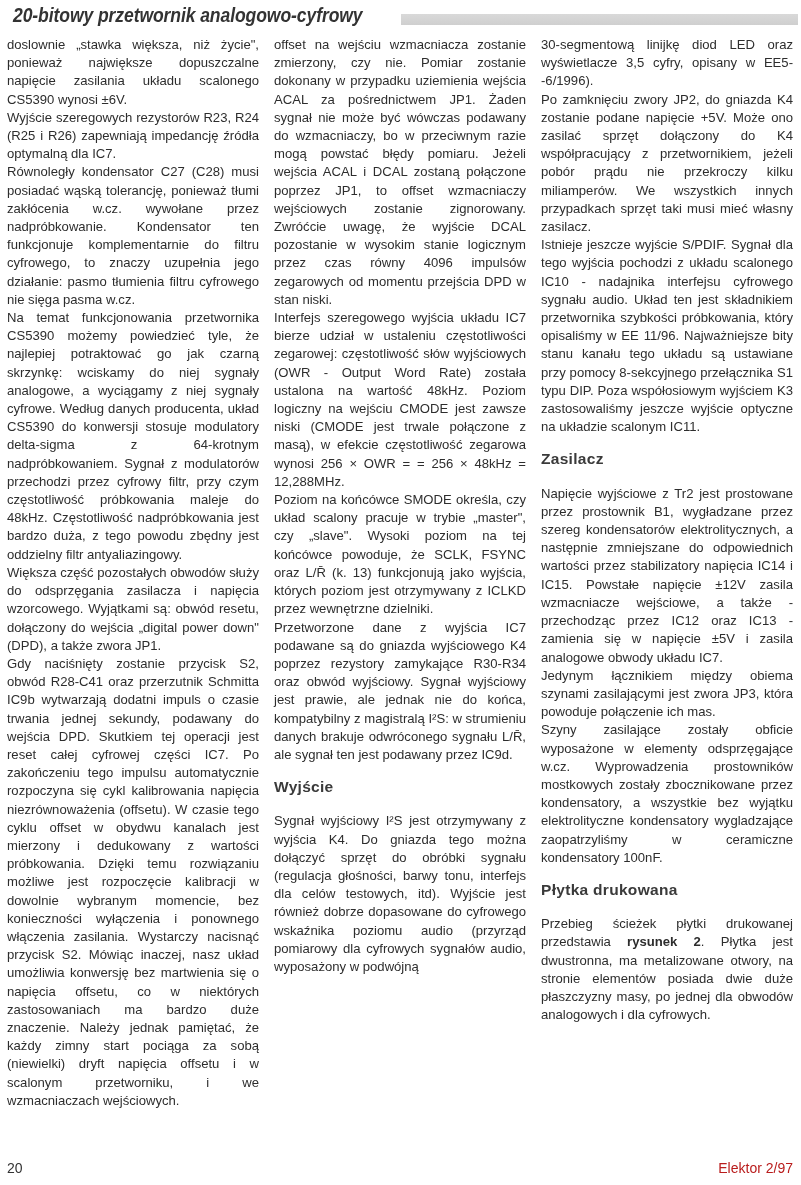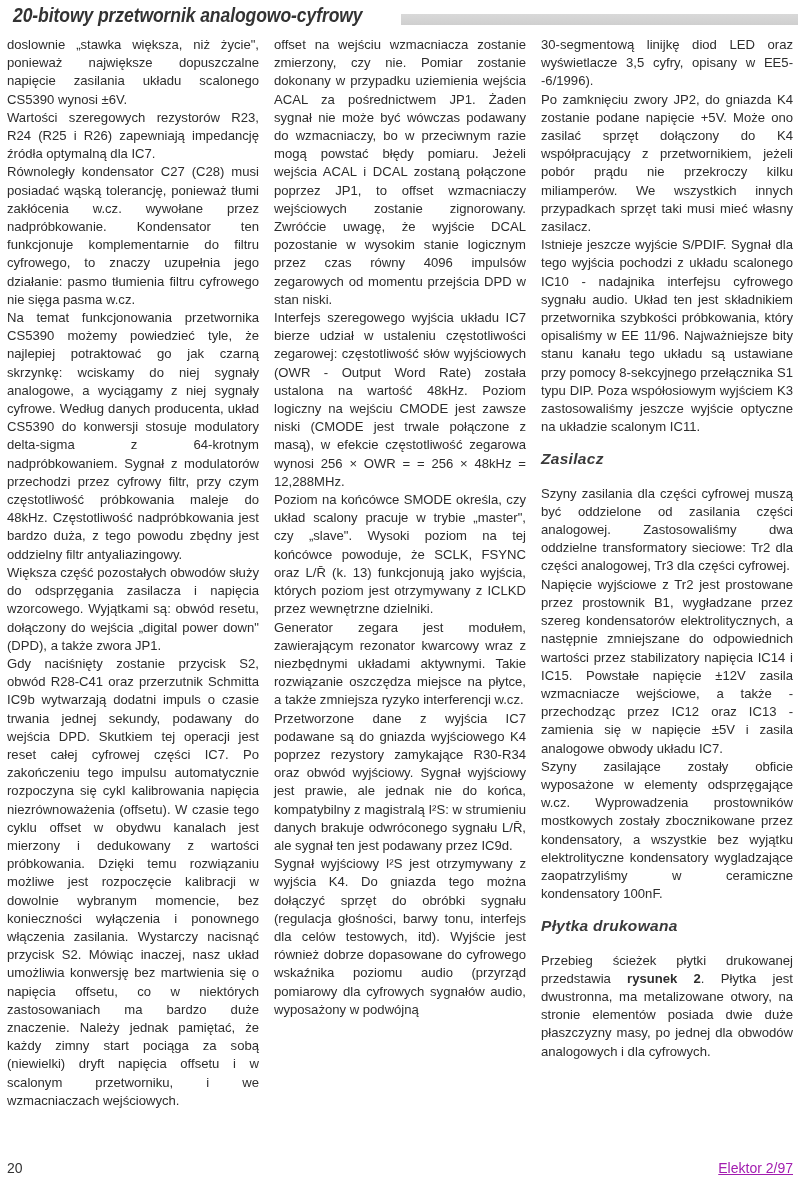--- a/index.html
+++ b/index.html
@@ -24,65 +24,65 @@
   .col {
     position: absolute; top: 36px; width: 252px;
     font-size: 13.1px; line-height: 18.2px; text-align: justify;
     color: #2d2d2d;
   }
   .col1 { left: 7px; }
   .col2 { left: 274px; }
   .col3 { left: 541px; }
   .para { margin: 0; hyphens: manual; }
   .sec-head {
-    font-style: italic; font-weight: bold; font-size: 15.5px;
+    font-weight: bold; font-size: 15.5px;
     color: #3a3a3a; margin: 14px 0 16px 0; letter-spacing: 0.3px;
   }
   .emph { font-weight: bold; }
   .footer-left {
     position: absolute; left: 7px; top: 1160px;
     font-size: 14px; color: #333;
   }
   .footer-right {
     position: absolute; right: 8px; top: 1160px;
-    font-size: 14px; color: #a21caf; text-decoration: underline;
+    font-size: 14px; color: #b91c1c;
   }
 </style>
 </head>
 <body>
 
 <div class="header">
   <div class="header-title">20-bitowy przetwornik analogowo-cyfrowy</div>
   <div class="header-bar"></div>
 </div>
 
 <div class="col col1">
   <p class="para">doslownie „stawka większa, niż życie", ponieważ największe dopuszczalne napięcie zasilania układu scalonego CS5390 wynosi ±6V.</p>
-  <p class="para">Wartości szeregowych rezystorów R23, R24 (R25 i R26) zapewniają impedancję źródła optymalną dla IC7.</p>
+  <p class="para">Wyjście szeregowych rezystorów R23, R24 (R25 i R26) zapewniają impedancję źródła optymalną dla IC7.</p>
   <p class="para">Równoległy kondensator C27 (C28) musi posiadać wąską tolerancję, ponieważ tłumi zakłócenia w.cz. wywołane przez nadpróbkowanie. Kondensator ten funkcjonuje komplementarnie do filtru cyfrowego, to znaczy uzupełnia jego działanie: pasmo tłumienia filtru cyfrowego nie sięga pasma w.cz.</p>
   <p class="para">Na temat funkcjonowania przetwornika CS5390 możemy powiedzieć tyle, że najlepiej potraktować go jak czarną skrzynkę: wciskamy do niej sygnały analogowe, a wyciągamy z niej sygnały cyfrowe. Według danych producenta, układ CS5390 do konwersji stosuje modulatory delta-sigma z 64-krotnym nadpróbkowaniem. Sygnał z modulatorów przechodzi przez cyfrowy filtr, przy czym częstotliwość próbkowania maleje do 48kHz. Częstotliwość nadpróbkowania jest bardzo duża, z tego powodu zbędny jest oddzielny filtr antyaliazingowy.</p>
   <p class="para">Większa część pozostałych obwodów służy do odsprzęgania zasilacza i napięcia wzorcowego. Wyjątkami są: obwód resetu, dołączony do wejścia „digital power down" (DPD), a także zwora JP1.</p>
   <p class="para">Gdy naciśnięty zostanie przycisk S2, obwód R28-C41 oraz przerzutnik Schmitta IC9b wytwarzają dodatni impuls o czasie trwania jednej sekundy, podawany do wejścia DPD. Skutkiem tej operacji jest reset całej cyfrowej części IC7. Po zakończeniu tego impulsu automatycznie rozpoczyna się cykl kalibrowania napięcia niezrównoważenia (offsetu). W czasie tego cyklu offset w obydwu kanalach jest mierzony i dedukowany z wartości próbkowania. Dzięki temu rozwiązaniu możliwe jest rozpoczęcie kalibracji w dowolnie wybranym momencie, bez konieczności wyłączenia i ponownego włączenia zasilania. Wystarczy nacisnąć przycisk S2. Mówiąc inaczej, nasz układ umożliwia konwersję bez martwienia się o napięcia offsetu, co w niektórych zastosowaniach ma bardzo duże znaczenie. Należy jednak pamiętać, że każdy zimny start pociąga za sobą (niewielki) dryft napięcia offsetu i w scalonym przetworniku, i we wzmacniaczach wejściowych.</p>
 </div>
 
 <div class="col col2">
   <p class="para">offset na wejściu wzmacniacza zostanie zmierzony, czy nie. Pomiar zostanie dokonany w przypadku uziemienia wejścia ACAL za pośrednictwem JP1. Żaden sygnał nie może być wówczas podawany do wzmacniaczy, bo w przeciwnym razie mogą powstać błędy pomiaru. Jeżeli wejścia ACAL i DCAL zostaną połączone poprzez JP1, to offset wzmacniaczy wejściowych zostanie zignorowany. Zwróćcie uwagę, że wyjście DCAL pozostanie w wysokim stanie logicznym przez czas równy 4096 impulsów zegarowych od momentu przejścia DPD w stan niski.</p>
   <p class="para">Interfejs szeregowego wyjścia układu IC7 bierze udział w ustaleniu częstotliwości zegarowej: częstotliwość słów wyjściowych (OWR - Output Word Rate) została ustalona na wartość 48kHz. Poziom logiczny na wejściu CMODE jest zawsze niski (CMODE jest trwale połączone z masą), w efekcie częstotliwość zegarowa wynosi 256 × OWR = = 256 × 48kHz = 12,288MHz.</p>
   <p class="para">Poziom na końcówce SMODE określa, czy układ scalony pracuje w trybie „master", czy „slave". Wysoki poziom na tej końcówce powoduje, że SCLK, FSYNC oraz L/R̄ (k. 13) funkcjonują jako wyjścia, których poziom jest otrzymywany z ICLKD przez wewnętrzne dzielniki.</p>
-  <p class="para">Generator zegara jest modułem, zawierającym rezonator kwarcowy wraz z niezbędnymi układami aktywnymi. Takie rozwiązanie oszczędza miejsce na płytce, a także zmniejsza ryzyko interferencji w.cz.</p>
   <p class="para">Przetworzone dane z wyjścia IC7 podawane są do gniazda wyjściowego K4 poprzez rezystory zamykające R30-R34 oraz obwód wyjściowy. Sygnał wyjściowy jest prawie, ale jednak nie do końca, kompatybilny z magistralą I²S: w strumieniu danych brakuje odwróconego sygnału L/R̄, ale sygnał ten jest podawany przez IC9d.</p>
+  <div class="sec-head">Wyjście</div>
   <p class="para">Sygnał wyjściowy I²S jest otrzymywany z wyjścia K4. Do gniazda tego można dołączyć sprzęt do obróbki sygnału (regulacja głośności, barwy tonu, interfejs dla celów testowych, itd). Wyjście jest również dobrze dopasowane do cyfrowego wskaźnika poziomu audio (przyrząd pomiarowy dla cyfrowych sygnałów audio, wyposażony w podwójną</p>
 </div>
 
 <div class="col col3">
   <p class="para">30-segmentową linijkę diod LED oraz wyświetlacze 3,5 cyfry, opisany w EE5--6/1996).</p>
   <p class="para">Po zamknięciu zwory JP2, do gniazda K4 zostanie podane napięcie +5V. Może ono zasilać sprzęt dołączony do K4 współpracujący z przetwornikiem, jeżeli pobór prądu nie przekroczy kilku miliamperów. We wszystkich innych przypadkach sprzęt taki musi mieć własny zasilacz.</p>
   <p class="para">Istnieje jeszcze wyjście S/PDIF. Sygnał dla tego wyjścia pochodzi z układu scalonego IC10 - nadajnika interfejsu cyfrowego sygnału audio. Układ ten jest składnikiem przetwornika szybkości próbkowania, który opisaliśmy w EE 11/96. Najważniejsze bity stanu kanału tego układu są ustawiane przy pomocy 8-sekcyjnego przełącznika S1 typu DIP. Poza współosiowym wyjściem K3 zastosowaliśmy jeszcze wyjście optyczne na układzie scalonym IC11.</p>
   <div class="sec-head">Zasilacz</div>
-  <p class="para">Szyny zasilania dla części cyfrowej muszą być oddzielone od zasilania części analogowej. Zastosowaliśmy dwa oddzielne transformatory sieciowe: Tr2 dla części analogowej, Tr3 dla części cyfrowej.</p>
   <p class="para">Napięcie wyjściowe z Tr2 jest prostowane przez prostownik B1, wygładzane przez szereg kondensatorów elektrolitycznych, a następnie zmniejszane do odpowiednich wartości przez stabilizatory napięcia IC14 i IC15. Powstałe napięcie ±12V zasila wzmacniacze wejściowe, a także - przechodząc przez IC12 oraz IC13 - zamienia się w napięcie ±5V i zasila analogowe obwody układu IC7.</p>
+  <p class="para">Jedynym łącznikiem między obiema szynami zasilającymi jest zwora JP3, która powoduje połączenie ich mas.</p>
   <p class="para">Szyny zasilające zostały obficie wyposażone w elementy odsprzęgające w.cz. Wyprowadzenia prostowników mostkowych zostały zbocznikowane przez kondensatory, a wszystkie bez wyjątku elektrolityczne kondensatory wygladzające zaopatrzyliśmy w ceramiczne kondensatory 100nF.</p>
   <div class="sec-head">Płytka drukowana</div>
   <p class="para"><span>Przebieg ścieżek płytki drukowanej przedstawia </span><span class="emph">rysunek 2</span><span>. Płytka jest dwustronna, ma metalizowane otwory, na stronie elementów posiada dwie duże płaszczyzny masy, po jednej dla obwodów analogowych i dla cyfrowych.</span></p>
 </div>
 
 <div class="footer-left">20</div>
 <div class="footer-right">Elektor 2/97</div>
 
 </body></html>

